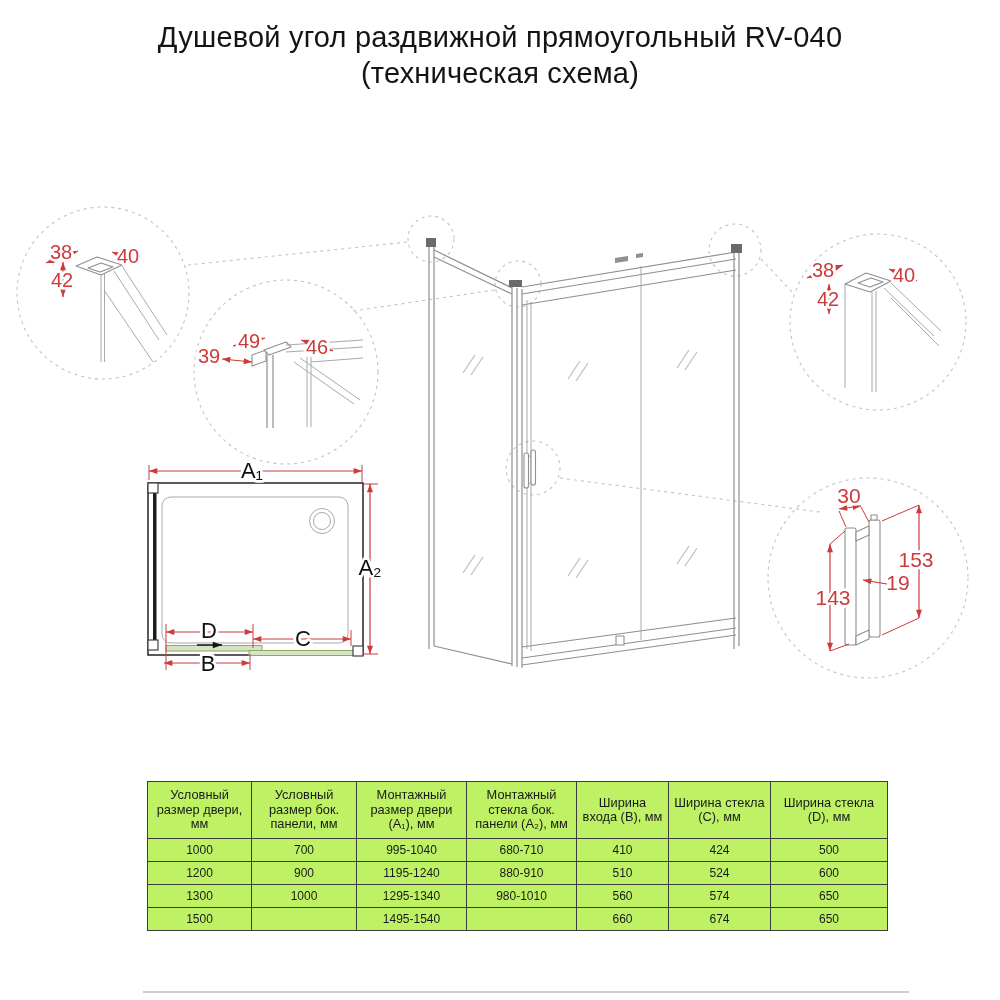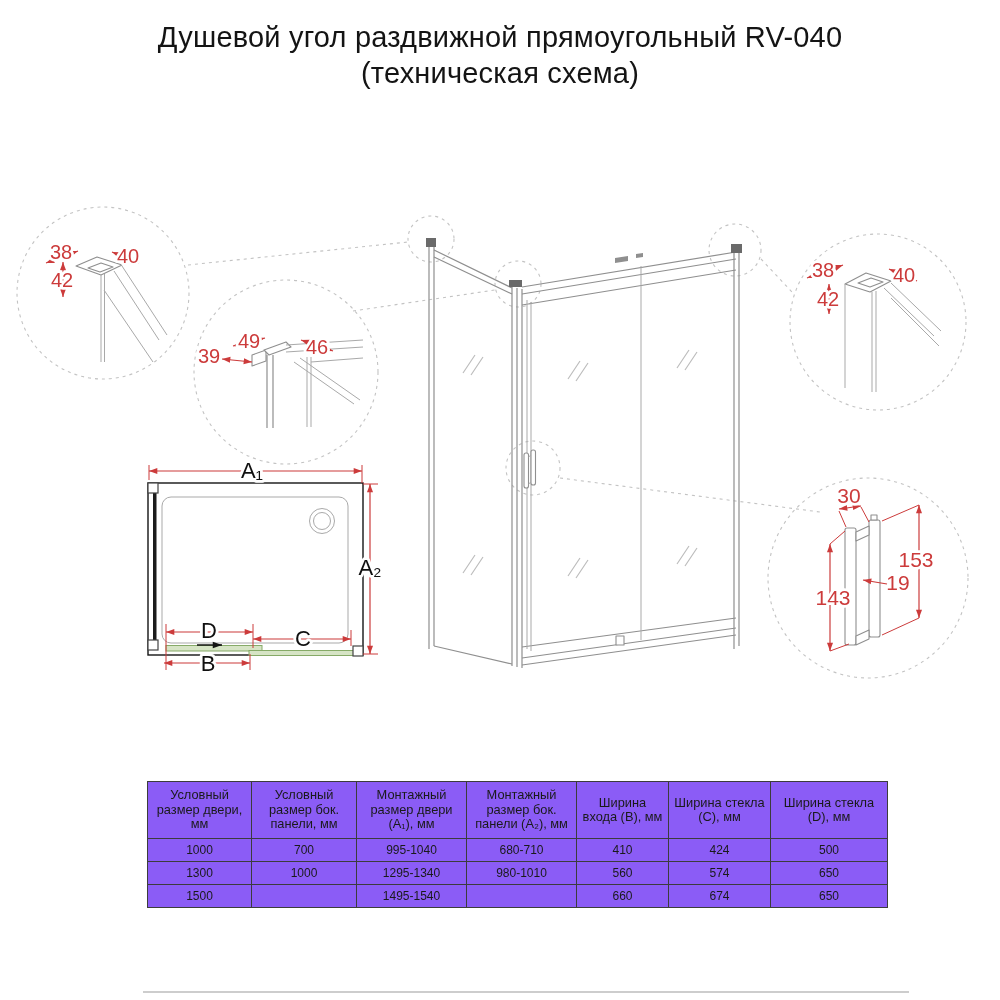--- a/index.html
+++ b/index.html
@@ -14,21 +14,21 @@
   .halo{paint-order:stroke;stroke:#ffffff;stroke-width:5.5px;stroke-linejoin:round}
   .gl{stroke:#8f8f8f;stroke-width:1.2;fill:none;stroke-linejoin:round}
   .glf{stroke:#8f8f8f;stroke-width:1.1;fill:#ffffff;stroke-linejoin:round}
   .gl2{stroke:#a9a9a9;stroke-width:1;fill:none}
   .shine{stroke:#bdbdbd;stroke-width:1.2;fill:none}
   .dash{fill:none;stroke:#c3c3c3;stroke-width:1.1;stroke-dasharray:3 4}
   .dcirc{fill:#ffffff;stroke:#c3c3c3;stroke-width:1.1;stroke-dasharray:3 4}
   .rl{stroke:#cc3b3b;stroke-width:1.2;fill:none}
   .rt{stroke:#cc3b3b;stroke-width:1;fill:none}
   .blk{stroke:#141414;stroke-width:1.4;fill:none}
-  table.spec{position:absolute;left:147px;top:781px;width:740px;border-collapse:collapse;table-layout:fixed;background:#8b5cf6}
+  table.spec{position:absolute;left:147px;top:781px;width:740px;border-collapse:collapse;table-layout:fixed;background:#bef264}
   table.spec th,table.spec td{border:1px solid #3c3c3c;text-align:center;vertical-align:middle;color:#1a1a1a}
   table.spec th{height:57px;font-size:12.8px;line-height:1.13;font-weight:400;padding:2px 3px}
   table.spec td{height:22px;font-size:12px;padding:4px 2px}
   .footer-line{position:absolute;left:143px;top:991px;width:766px;border-top:2px solid #cdcdcd}
 </style>
 </head>
 <body>
 
 <div class="page">
 
@@ -201,37 +201,46 @@
       <col style="width:110px">
         <col style="width:92px">
         <col style="width:102px">
         <col style="width:117px">
     </colgroup>
     <thead>
       <tr>
         <th>Условный размер двери, мм</th>
         <th>Условный размер бок. панели, мм</th>
         <th>Монтажный размер двери (A₁), мм</th>
-        <th>Монтажный размер бок. панели (A₂), мм</th>
+        <th>Монтажный стекла бок. панели (A₂), мм</th>
         <th>Ширина входа (B), мм</th>
         <th>Ширина стекла (C), мм</th>
         <th>Ширина стекла (D), мм</th>
       </tr>
     </thead>
     <tbody>
       <tr>
         <td>1000</td>
         <td>700</td>
         <td>995-1040</td>
         <td>680-710</td>
         <td>410</td>
         <td>424</td>
         <td>500</td>
       </tr>
       <tr>
+        <td>1200</td>
+        <td>900</td>
+        <td>1195-1240</td>
+        <td>880-910</td>
+        <td>510</td>
+        <td>524</td>
+        <td>600</td>
+      </tr>
+      <tr>
         <td>1300</td>
         <td>1000</td>
         <td>1295-1340</td>
         <td>980-1010</td>
         <td>560</td>
         <td>574</td>
         <td>650</td>
       </tr>
       <tr>
         <td>1500</td>

